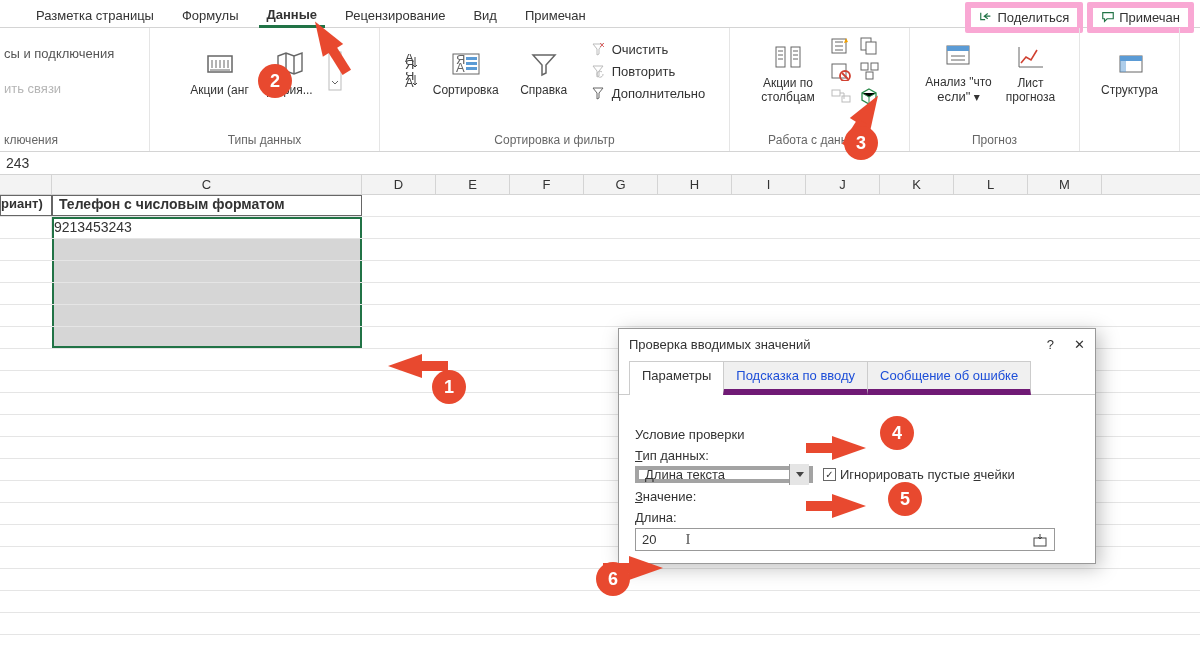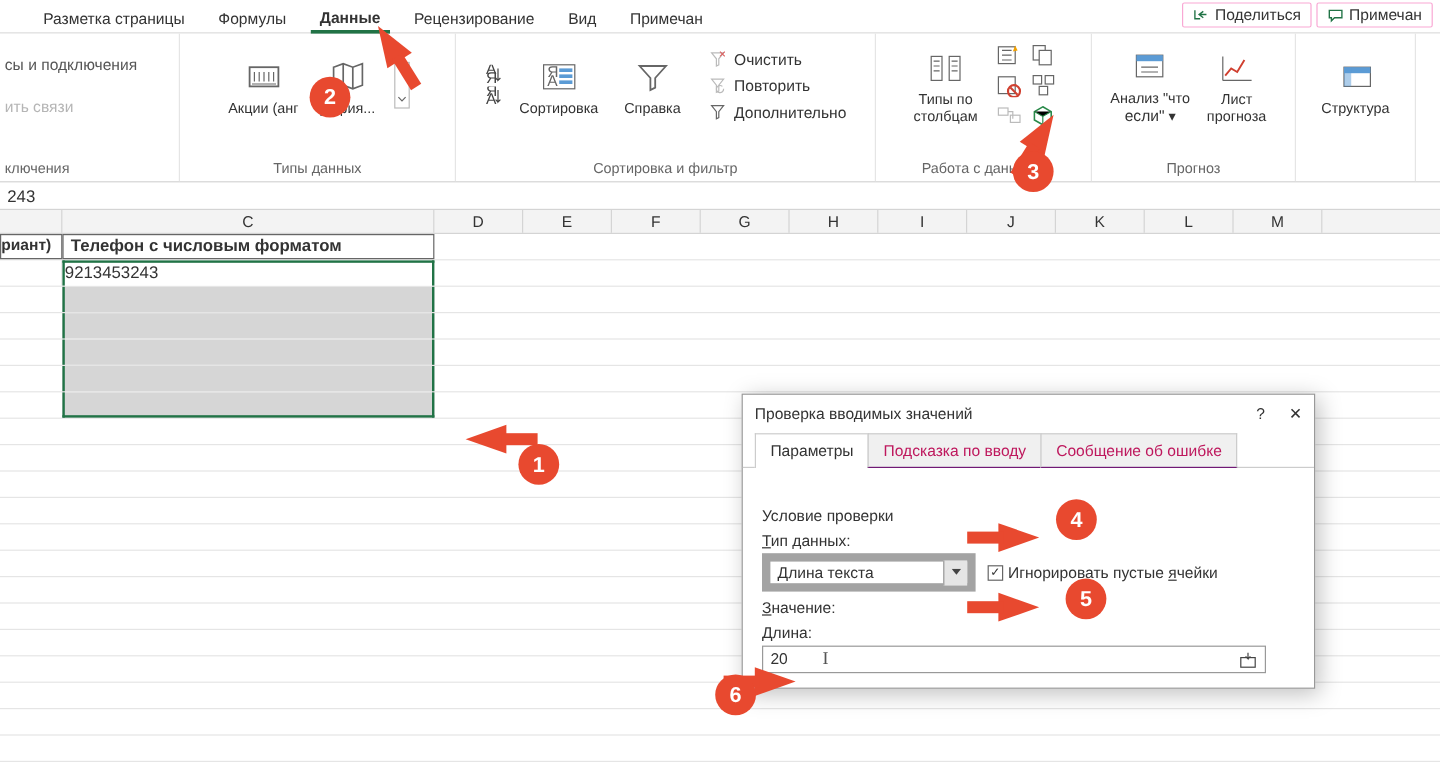--- a/index.html
+++ b/index.html
@@ -1,21 +1,21 @@
 <!DOCTYPE html>
 <html><head>
 <meta charset="utf-8">
 <style>
 *{box-sizing:border-box;margin:0;padding:0;font-family:"Segoe UI",Arial,sans-serif;font-size:13px;color:#333}
 body{background:#fff;width:1200px;height:647px;overflow:hidden;position:relative}
 .ribbon-tabs{display:flex;gap:12px;padding:4px 6px 0 28px;border-bottom:1px solid #d4d4d4;height:28px;align-items:center}
 .ribbon-tabs .tab{padding:3px 8px;cursor:pointer}
 .ribbon-tabs .tab.active{border-bottom:3px solid #217346;font-weight:600}
 .actions{position:absolute;right:6px;top:2px;display:flex;gap:4px}
-.act-btn{display:flex;align-items:flex-end;gap:4px;border:1px solid #f9a8d4;background:#fff;padding:2px 8px;font-size:13px;color:#222;border-radius:2px}
+.act-btn{display:flex;align-items:flex-start;gap:4px;border:6px solid #f9a8d4;background:#fff;padding:2px 8px;font-size:13px;color:#222;border-radius:2px}
 .act-btn svg{width:14px;height:14px}
 .ribbon{display:flex;align-items:flex-start;height:124px;border-bottom:1px solid #d4d4d4;background:#fff}
 .group{display:flex;flex-direction:column;justify-content:space-between;align-items:center;padding:4px 10px 2px;height:100%;border-right:1px solid #e5e5e5;position:relative}
 .group .label{font-size:12px;color:#666;padding:2px 0;white-space:nowrap}
 .vstack{display:flex;flex-direction:column;align-items:flex-start;gap:20px;height:78px;justify-content:center}
 .hstack{display:flex;align-items:center;gap:6px}
 .mini{font-size:13px;color:#555;white-space:nowrap}
 .mini.dis{color:#b5b5b5}
 .bigbtn{display:flex;flex-direction:column;align-items:center;justify-content:flex-start;gap:4px;width:64px;padding-top:2px}
 .bigbtn .cap{font-size:12px;text-align:center;line-height:13px;white-space:nowrap}
@@ -32,25 +32,25 @@
 .cellB{width:310px;font-weight:bold;text-align:left;font-size:14px;padding-left:6px;border:1.5px solid #666;border-bottom:1.5px solid #666}
 .cellBn{width:310px;padding-right:6px;font-size:14px}
 .sel{background:#d6d6d6;border-right:2px solid #217346;border-left:2px solid #217346}
 .sel.first{border-top:2px solid #217346;background:#fff}
 .sel.last{border-bottom:2px solid #217346}
 .dialog{position:absolute;left:618px;top:328px;width:478px;background:#fff;border:1px solid #999;box-shadow:4px 4px 18px rgba(0,0,0,0.25)}
 .dlg-title{display:flex;justify-content:space-between;align-items:center;padding:8px 10px;font-size:13px}
 .dlg-close{display:flex;gap:20px;font-size:16px;color:#444}
 .dlg-tabs{display:flex;border-bottom:1px solid #ccc;padding:0 10px}
 .dlg-tab{padding:6px 12px;font-size:13px;border:1px solid #ccc;border-bottom:none;background:#fff;margin-right:-1px;position:relative;top:1px}
-.dlg-tab.inactive{background:#f0f0f0;color:#be185d;border-bottom:1px solid #701a75}
+.dlg-tab.inactive{background:#f0f0f0;color:#1d4ed8;border-bottom:6px solid #701a75}
 .dlg-body{padding:12px 16px}
 .fld-label{font-size:13px;margin:6px 0 3px}
 .fld-label u{text-decoration:underline}
-.select{display:flex;align-items:center;justify-content:space-between;border:7px solid #a3a3a3;background:#fff;width:178px;height:32px;padding:0 0 0 6px;font-size:13px}
+.select{display:flex;align-items:center;justify-content:space-between;border:4px solid #a3a3a3;background:#fff;width:178px;height:17px;padding:0 0 0 6px;font-size:13px}
 .sel-btn{width:20px;height:21px;background:#e5e5e5;border-left:1px solid #999;display:flex;align-items:center;justify-content:center}
 .input-row{display:flex;align-items:center;gap:10px}
 .chk{display:flex;align-items:center;gap:4px;font-size:13px}
 .chkbox{width:13px;height:13px;border:1px solid #666;display:flex;align-items:center;justify-content:center;font-size:10px;color:#333}
 .textin{border:1px solid #999;height:23px;width:420px;padding:0 6px;display:flex;align-items:center;justify-content:space-between;font-size:13px}
 .badge{position:absolute;width:34px;height:34px;border-radius:50%;background:#e8492f;color:#fff;display:flex;align-items:center;justify-content:center;font-size:18px;font-weight:bold;z-index:50}
 .arrow-l{position:absolute;width:0;height:0;border-top:12px solid transparent;border-bottom:12px solid transparent;border-right:34px solid #e8492f;z-index:49}
 .arrow-l::after{content:"";position:absolute;left:30px;top:-5px;width:30px;height:10px;background:#e8492f}
 .arrow-r{position:absolute;width:0;height:0;border-top:12px solid transparent;border-bottom:12px solid transparent;border-left:34px solid #e8492f;z-index:49}
 .arrow-r::after{content:"";position:absolute;right:30px;top:-5px;width:30px;height:10px;background:#e8492f}
@@ -177,21 +177,21 @@
   </div>
 
   <div class="group" style="width:180px">
     <div class="hstack" style="height:78px;gap:10px">
       <div class="bigbtn">
         <svg class="ico" viewBox="0 0 32 32">
             <rect x="4" y="6" width="9" height="20" fill="none" stroke="#666"></rect>
             <rect x="19" y="6" width="9" height="20" fill="none" stroke="#666"></rect>
             <path d="M6 10h5M6 14h5M6 18h5M21 10h5M21 14h5M21 18h5" stroke="#666"></path>
           </svg>
-        <span class="cap">Типы по</span>
+        <span class="cap">Акции по</span>
         <span class="cap" style="margin-top:-3px">столбцам</span>
       </div>
       <div style="display:grid;grid-template-columns:24px 24px;grid-gap:5px">
         <svg width="22" height="20" viewBox="0 0 22 20">
             <rect x="2" y="3" width="14" height="14" fill="none" stroke="#666"></rect>
             <path d="M5 6h8M5 10h8M5 14h8" stroke="#666"></path>
             <path d="M16 2l2 4-4 1z" fill="#f2a100"></path>
           </svg>
         <svg width="22" height="20" viewBox="0 0 22 20">
             <rect x="2" y="2" width="10" height="12" fill="none" stroke="#666"></rect>

